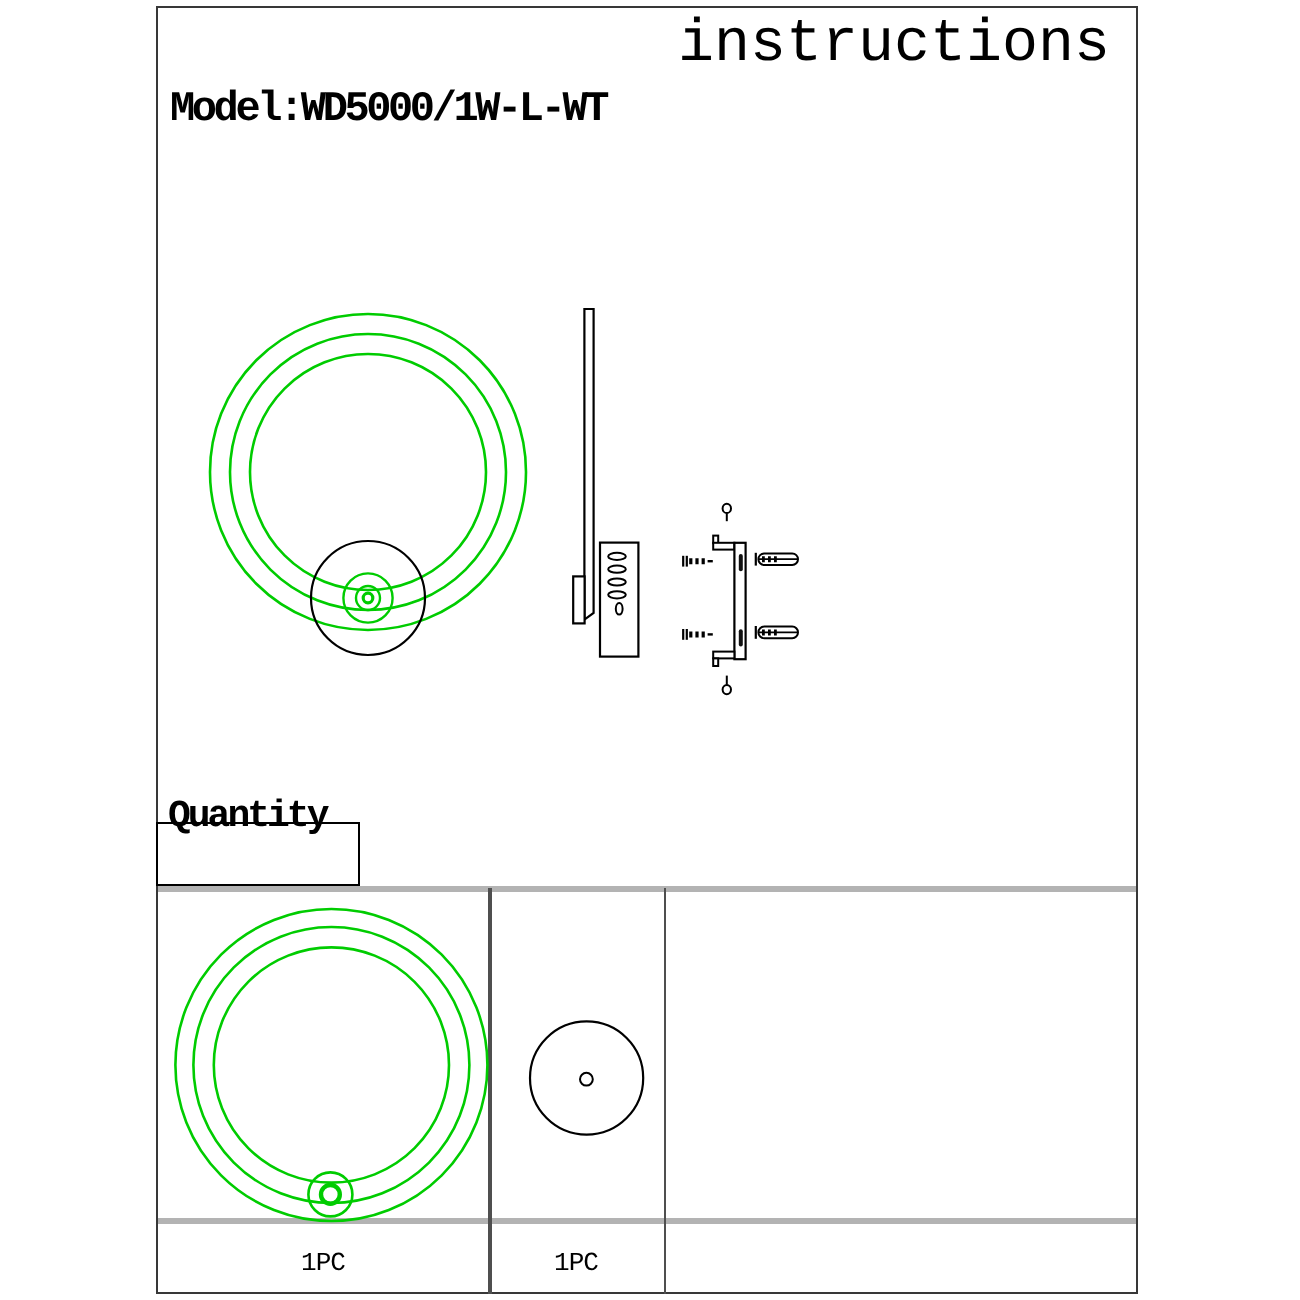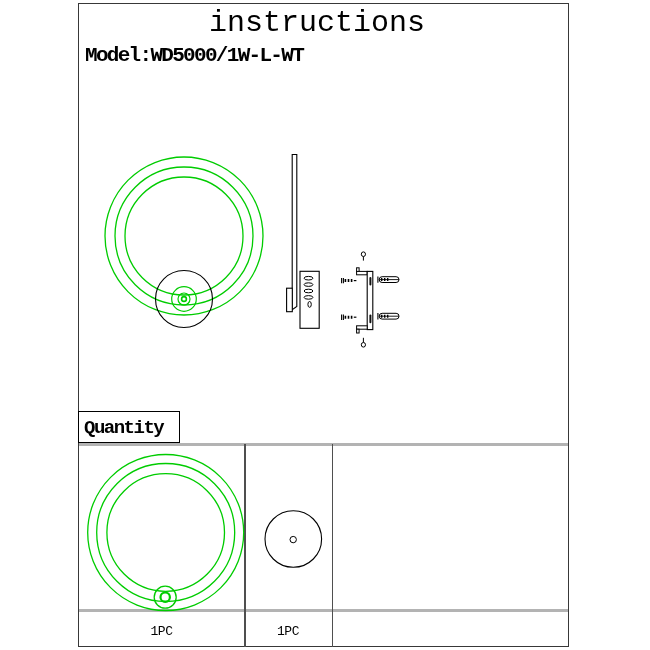--- a/index.html
+++ b/index.html
@@ -1,27 +1,27 @@
 <!DOCTYPE html>
 <html style="--ring-green: #00cc00;"><head>
 <meta charset="utf-8">
 <style>
   html,body{margin:0;padding:0;background:#fff;}
   body{width:650px;height:650px;position:relative;overflow:hidden;
        font-family:"Liberation Mono","DejaVu Sans Mono",monospace;color:#000;}
   .abs{position:absolute;}
   #page-border{left:78px;top:3px;width:491px;height:644px;
        border:1.5px solid #383838;box-sizing:border-box;background:transparent;}
-  #title{left:79px;top:8px;width:476px;text-align:center;
+  #title{left:79px;top:8px;width:476px;text-align:right;
        font-size:30px;line-height:30px;letter-spacing:0px;font-weight:500;}
   #model-line{left:85px;top:45px;font-size:21px;line-height:22px;letter-spacing:-1.7px;font-weight:700;}
   #art{left:0;top:0;width:650px;height:650px;pointer-events:none;}
   #quantity-box{left:78px;top:411px;width:102px;height:32px;box-sizing:border-box;
        border:1.4px solid #000;background:#fff;}
-  #quantity-label{left:84px;top:416px;font-size:19px;line-height:24px;letter-spacing:-1.5px;font-weight:600;}
+  #quantity-label{left:84px;top:396px;font-size:19px;line-height:24px;letter-spacing:-1.5px;font-weight:600;}
   .tline{background:#b3b3b3;}
   #tbl-top{left:79px;top:443px;width:489px;height:2.6px;}
   #tbl-mid{left:79px;top:609px;width:489px;height:2.6px;}
   .vline{background:#4f4f4f;width:1.6px;}
   #tbl-v1{left:244px;top:444px;height:203px;}
   #tbl-v2{left:331.5px;top:444px;height:203px;}
   .qty-label{top:624px;font-size:13px;line-height:15px;letter-spacing:-0.5px;
        font-weight:400;text-align:center;}
   #qty-1{left:79px;width:165px;}
   #qty-2{left:245px;width:86px;}

